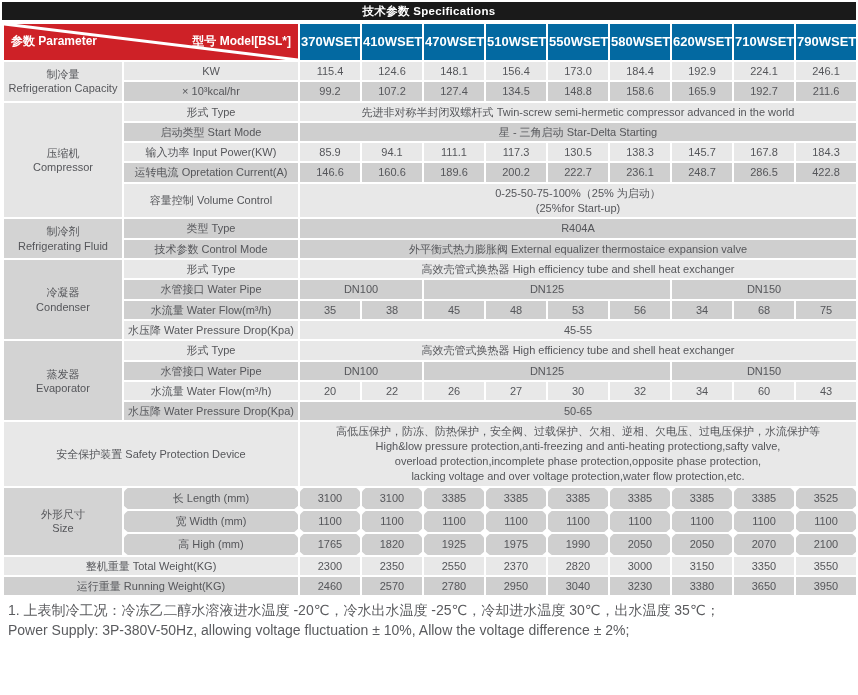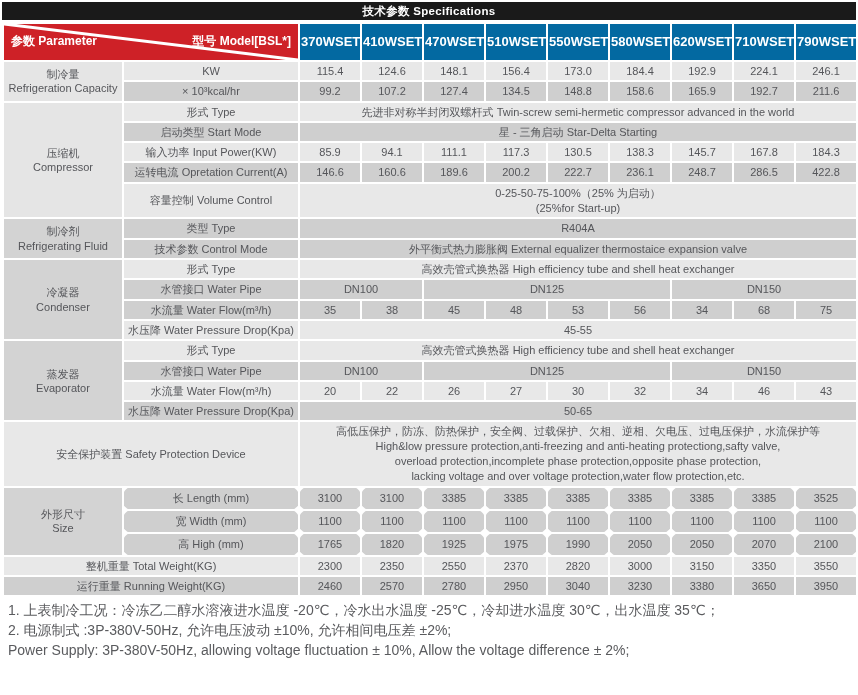--- a/index.html
+++ b/index.html
@@ -217,21 +217,21 @@
         </tr>
         <tr class="std">
           <td class="lbl shade-L">水流量 Water Flow(m³/h)</td>
           <td class="val shade-L">20</td>
           <td class="val shade-L">22</td>
           <td class="val shade-L">26</td>
           <td class="val shade-L">27</td>
           <td class="val shade-L">30</td>
           <td class="val shade-L">32</td>
           <td class="val shade-L">34</td>
-          <td class="val shade-L">46</td>
+          <td class="val shade-L">60</td>
           <td class="val shade-L">43</td>
         </tr>
         <tr class="std">
           <td class="lbl shade-D">水压降 Water Pressure Drop(Kpa)</td>
           <td class="val shade-D" colspan="9">50-65</td>
         </tr>
         <tr class="std">
           <td class="lbl shade-L" colspan="2">安全保护装置 Safety Protection Device</td>
           <td class="val shade-L multiline" colspan="9">高低压保护，防冻、防热保护，安全阀、过载保护、欠相、逆相、欠电压、过电压保护，水流保护等<br>High&amp;low pressure protection,anti-freezing and anti-heating protectiong,safty valve,<br>overload protection,incomplete phase protection,opposite phase protection,<br>lacking voltage and over voltage protection,water flow protection,etc.</td>
         </tr>
@@ -294,18 +294,17 @@
           <td class="val shade-D">3230</td>
           <td class="val shade-D">3380</td>
           <td class="val shade-D">3650</td>
           <td class="val shade-D">3950</td>
         </tr>
       </tbody>
   </table>
 
   <div class="remarks">
     <div class="remark-line">1. 上表制冷工况：冷冻乙二醇水溶液进水温度 -20℃，冷水出水温度 -25℃，冷却进水温度 30℃，出水温度 35℃；</div>
-    <div class="remark-line">2. 电源制式 :3P-380V-50Hz, 允许电压波动 ±10%, 允许相间电压差 ±2%;</div>
     <div class="remark-line">Power Supply: 3P-380V-50Hz, allowing voltage fluctuation ± 10%, Allow the voltage difference ± 2%;</div>
 
   </div>
 
 </div>
 
 </body></html>

